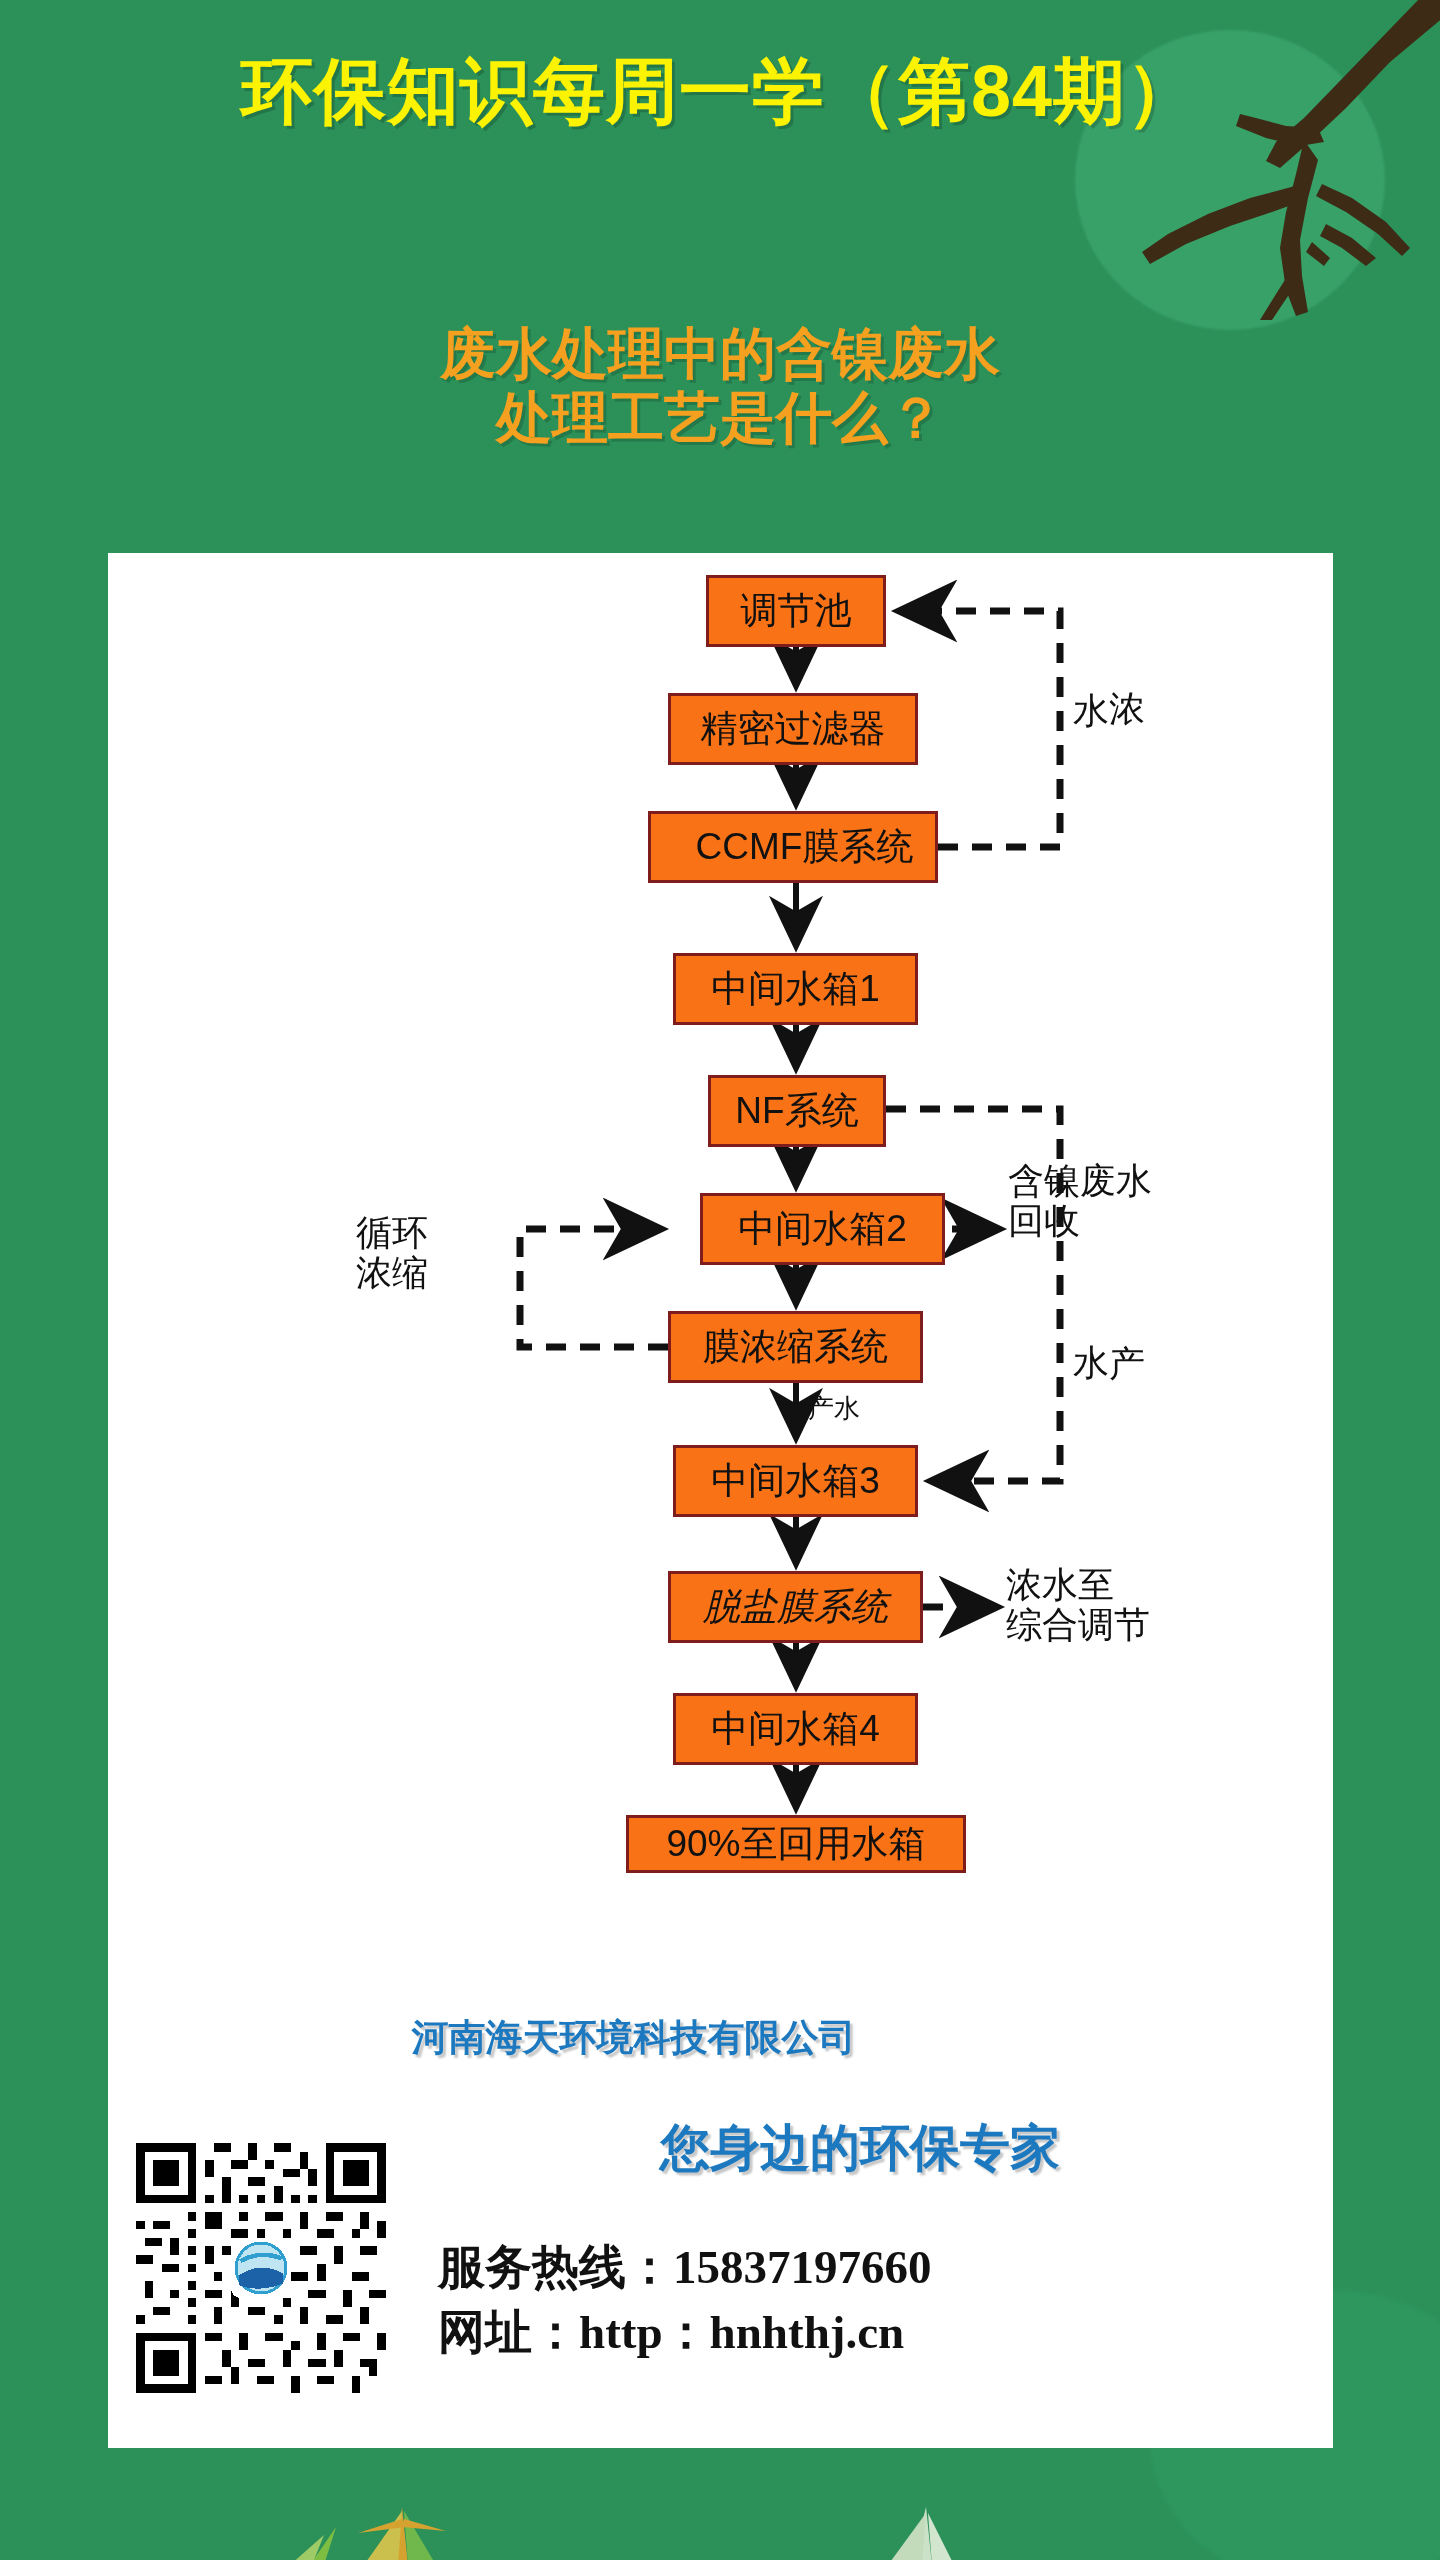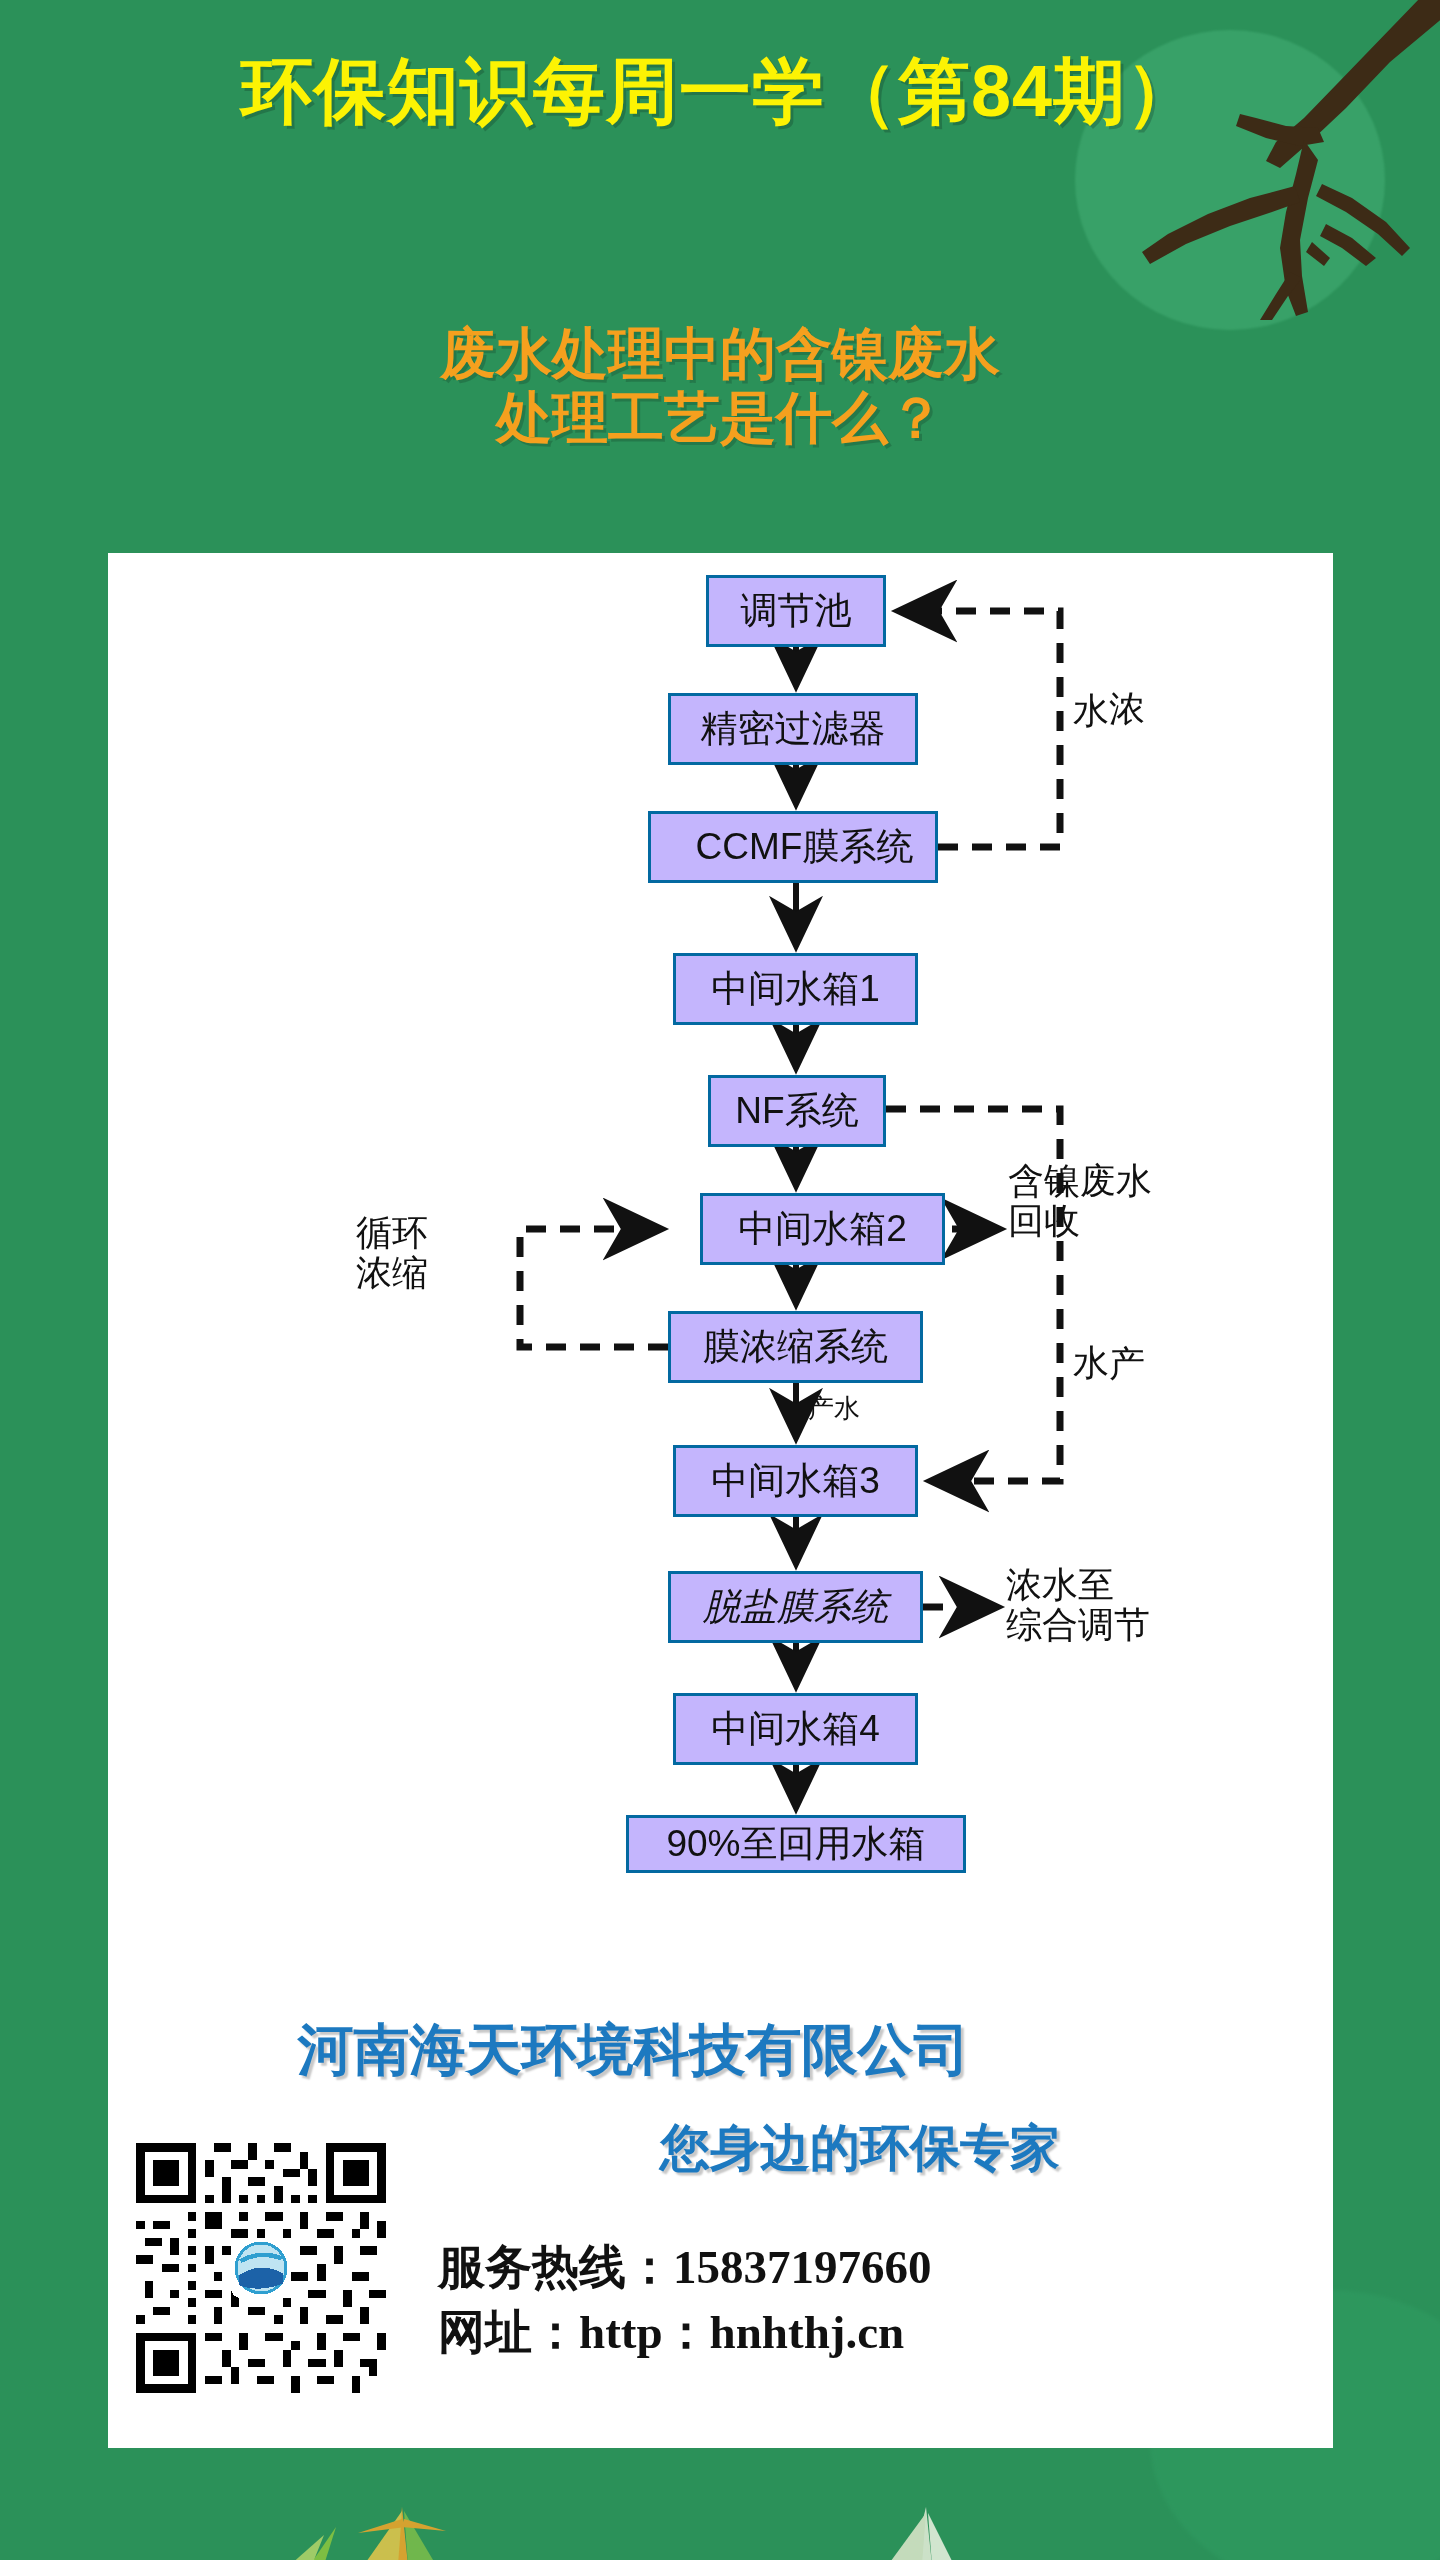--- a/index.html
+++ b/index.html
@@ -49,40 +49,40 @@
     position:absolute; left:108px; top:553px;
     width:1225px; height:1895px;
     background:#ffffff;
   }
 
   
   .flow { position:absolute; left:0; top:0; width:1225px; height:1420px; }
 
   .node {
     position:absolute;
-    border:3px solid #0369a1;
-    background:#c4b5fd;
+    border:3px solid #7f1d1d;
+    background:#f97316;
     display:flex; align-items:center; justify-content:center;
     font-size:37px; color:#111; white-space:nowrap;
     font-family:"Liberation Sans","DejaVu Sans",sans-serif;
   }
 
   .sidelabel {
     position:absolute;
     font-size:36px; line-height:1.1; color:#111;
     white-space:pre-line;
   }
   .sidelabel.vert { writing-mode:vertical-rl; text-orientation:upright; line-height:1.0; }
   .tinylabel { position:absolute; font-size:26px; color:#111; }
 
   
   .company {
     position:absolute; left:0; top:1460px; width:1051px;
     text-align:center;
-    font-size:56px; font-weight:bold; color:#1c79c0;
+    font-size:37px; font-weight:bold; color:#1c79c0;
     text-shadow:3px 3px 2px rgba(0,0,0,.22);
     white-space:nowrap;
   }
   .tagline {
     position:absolute; left:372px; top:1562px; width:760px;
     text-align:center;
     font-size:50px; font-weight:bold; color:#1c79c0;
     text-shadow:3px 3px 2px rgba(0,0,0,.22);
     white-space:nowrap;
   }

